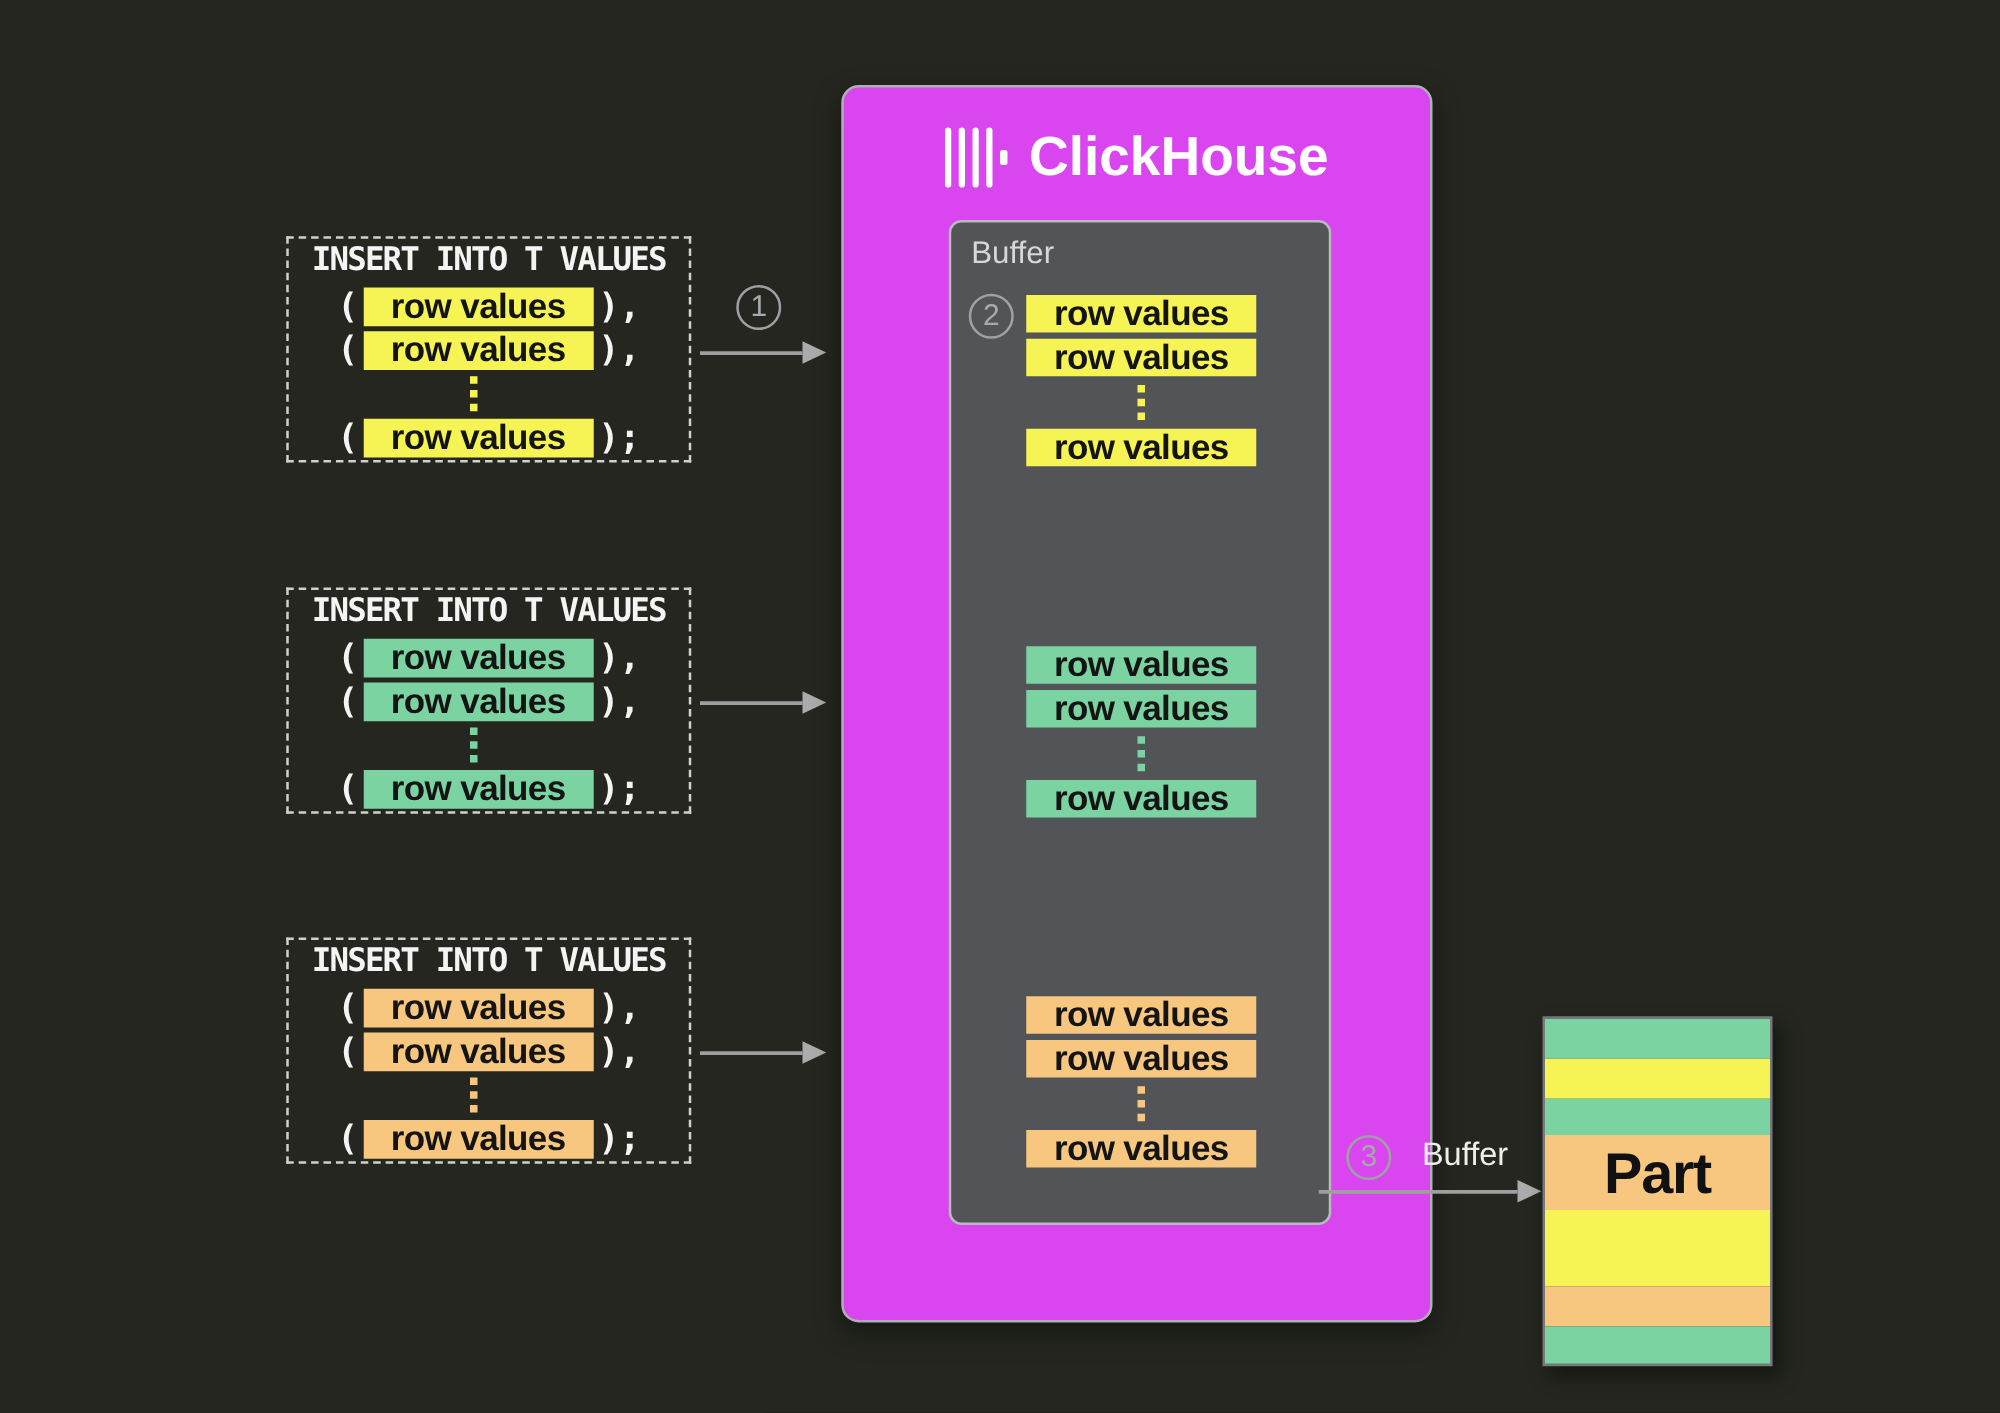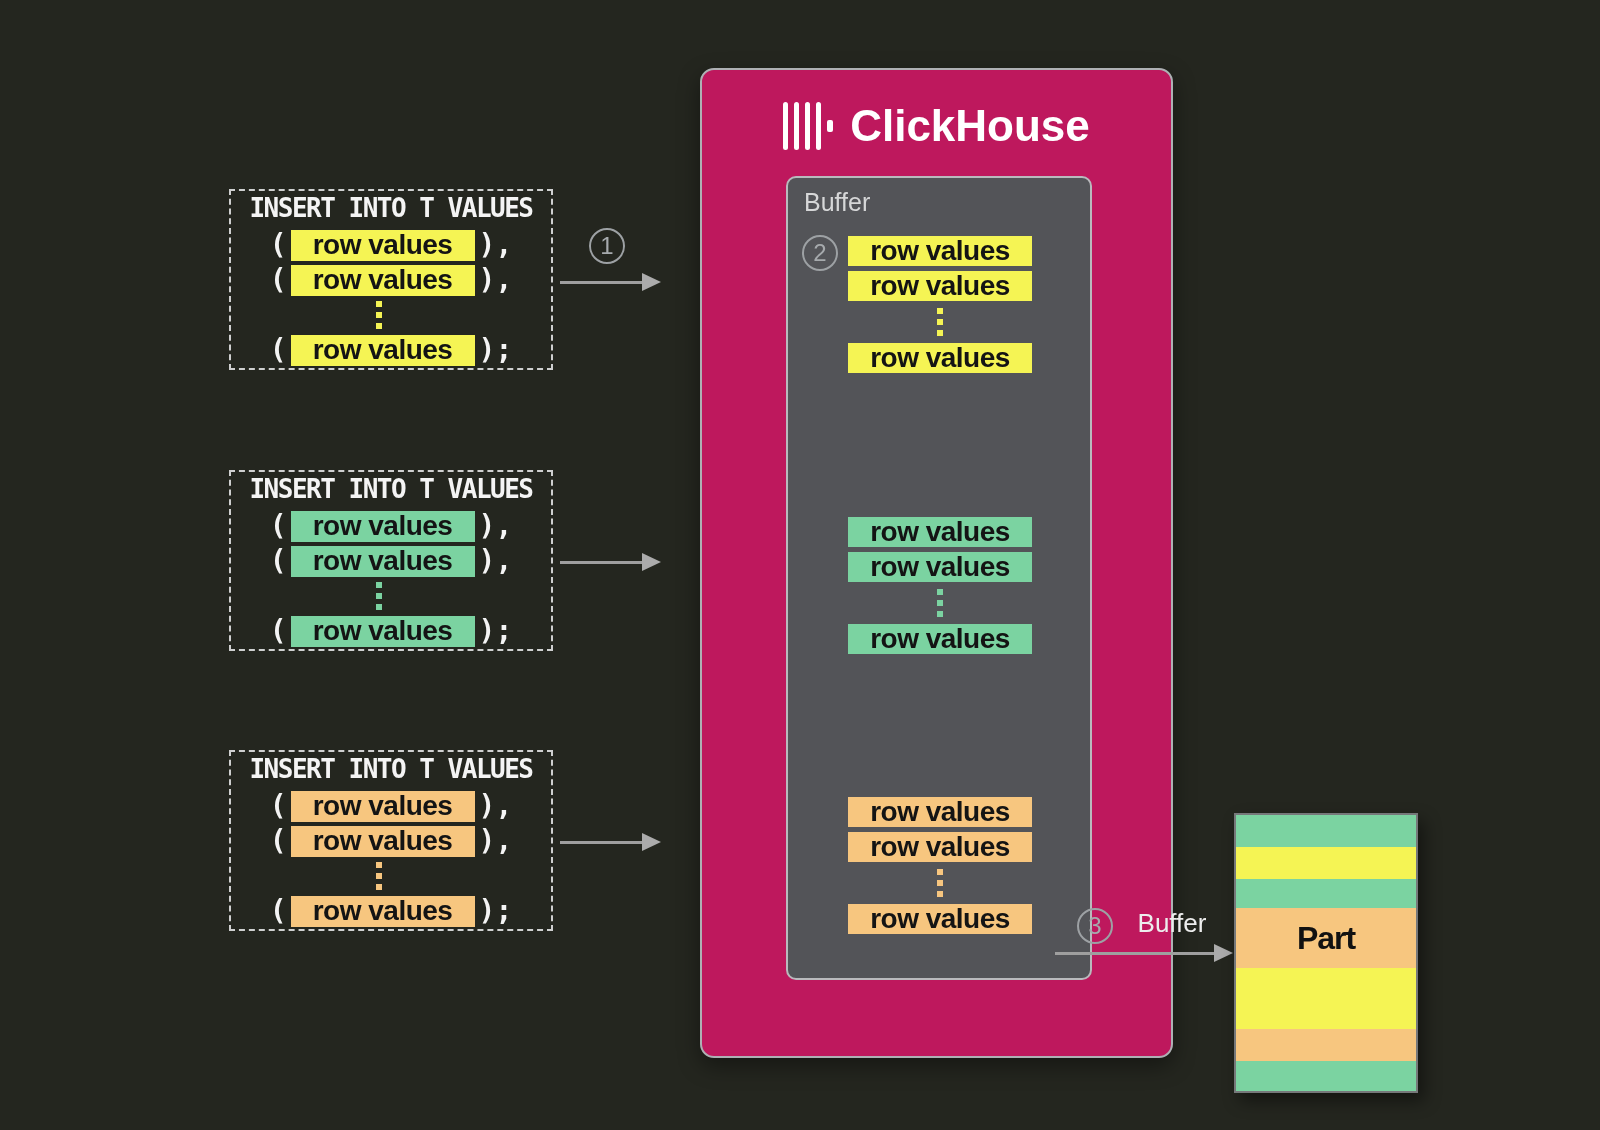--- a/index.html
+++ b/index.html
@@ -53,22 +53,22 @@
     position:absolute;width:36px;height:36px;border-radius:50%;
     border:2.5px solid #9da1a4;box-sizing:border-box;
     display:flex;align-items:center;justify-content:center;
     color:#a6aaad;font-size:24px;line-height:1;
   }
   .s1{left:589px;top:228px}
   .s2{left:14px;top:57px}
   .s3{left:1077px;top:908px}
   
   .panel{
-    position:absolute;left:700px;top:68px;width:473px;height:990px;
-    background:#be185d;border:2px solid #aeb0b4;border-radius:14px;
+    position:absolute;left:673px;top:68px;width:473px;height:990px;
+    background:#d946ef;border:2px solid #aeb0b4;border-radius:14px;
     box-sizing:border-box;box-shadow:0 8px 22px rgba(0,0,0,.4);
   }
   .panel-header{
     display:flex;align-items:center;justify-content:center;
     gap:17px;margin-top:30px;height:52px;
   }
   .logo{display:flex;align-items:center;gap:6px;height:48px;}
   .logo .bar{display:block;width:5px;height:48px;background:#ffffff;border-radius:2.5px;}
   .logo .dot{display:block;width:6px;height:12px;background:#ffffff;border-radius:2px;}
   .panel-title{color:#ffffff;font-size:44px;font-weight:bold;letter-spacing:0;}
@@ -96,21 +96,21 @@
     border:2px solid #76787a;box-sizing:border-box;
     display:flex;flex-direction:column;
     box-shadow:6px 8px 16px rgba(0,0,0,.45);
   }
   .stripe{width:100%;}
   .st1{height:32px}.st2{height:32px}.st3{height:29px}
   .st4{height:60px;position:relative}.st5{height:61px}.st6{height:32px}
   .st7{flex:1}
   .part-label{
     position:absolute;inset:0;display:flex;align-items:center;justify-content:center;
-    font-size:32px;font-weight:bold;color:#111111;letter-spacing:-1px;
+    font-size:46px;font-weight:bold;color:#111111;letter-spacing:-1px;
   }
 </style>
 </head>
 <body>
 
 <div class="canvas">
 
   <section class="insert-box ib1">
     <div class="insert-title">INSERT INTO T VALUES</div>
     <div class="insert-row">

